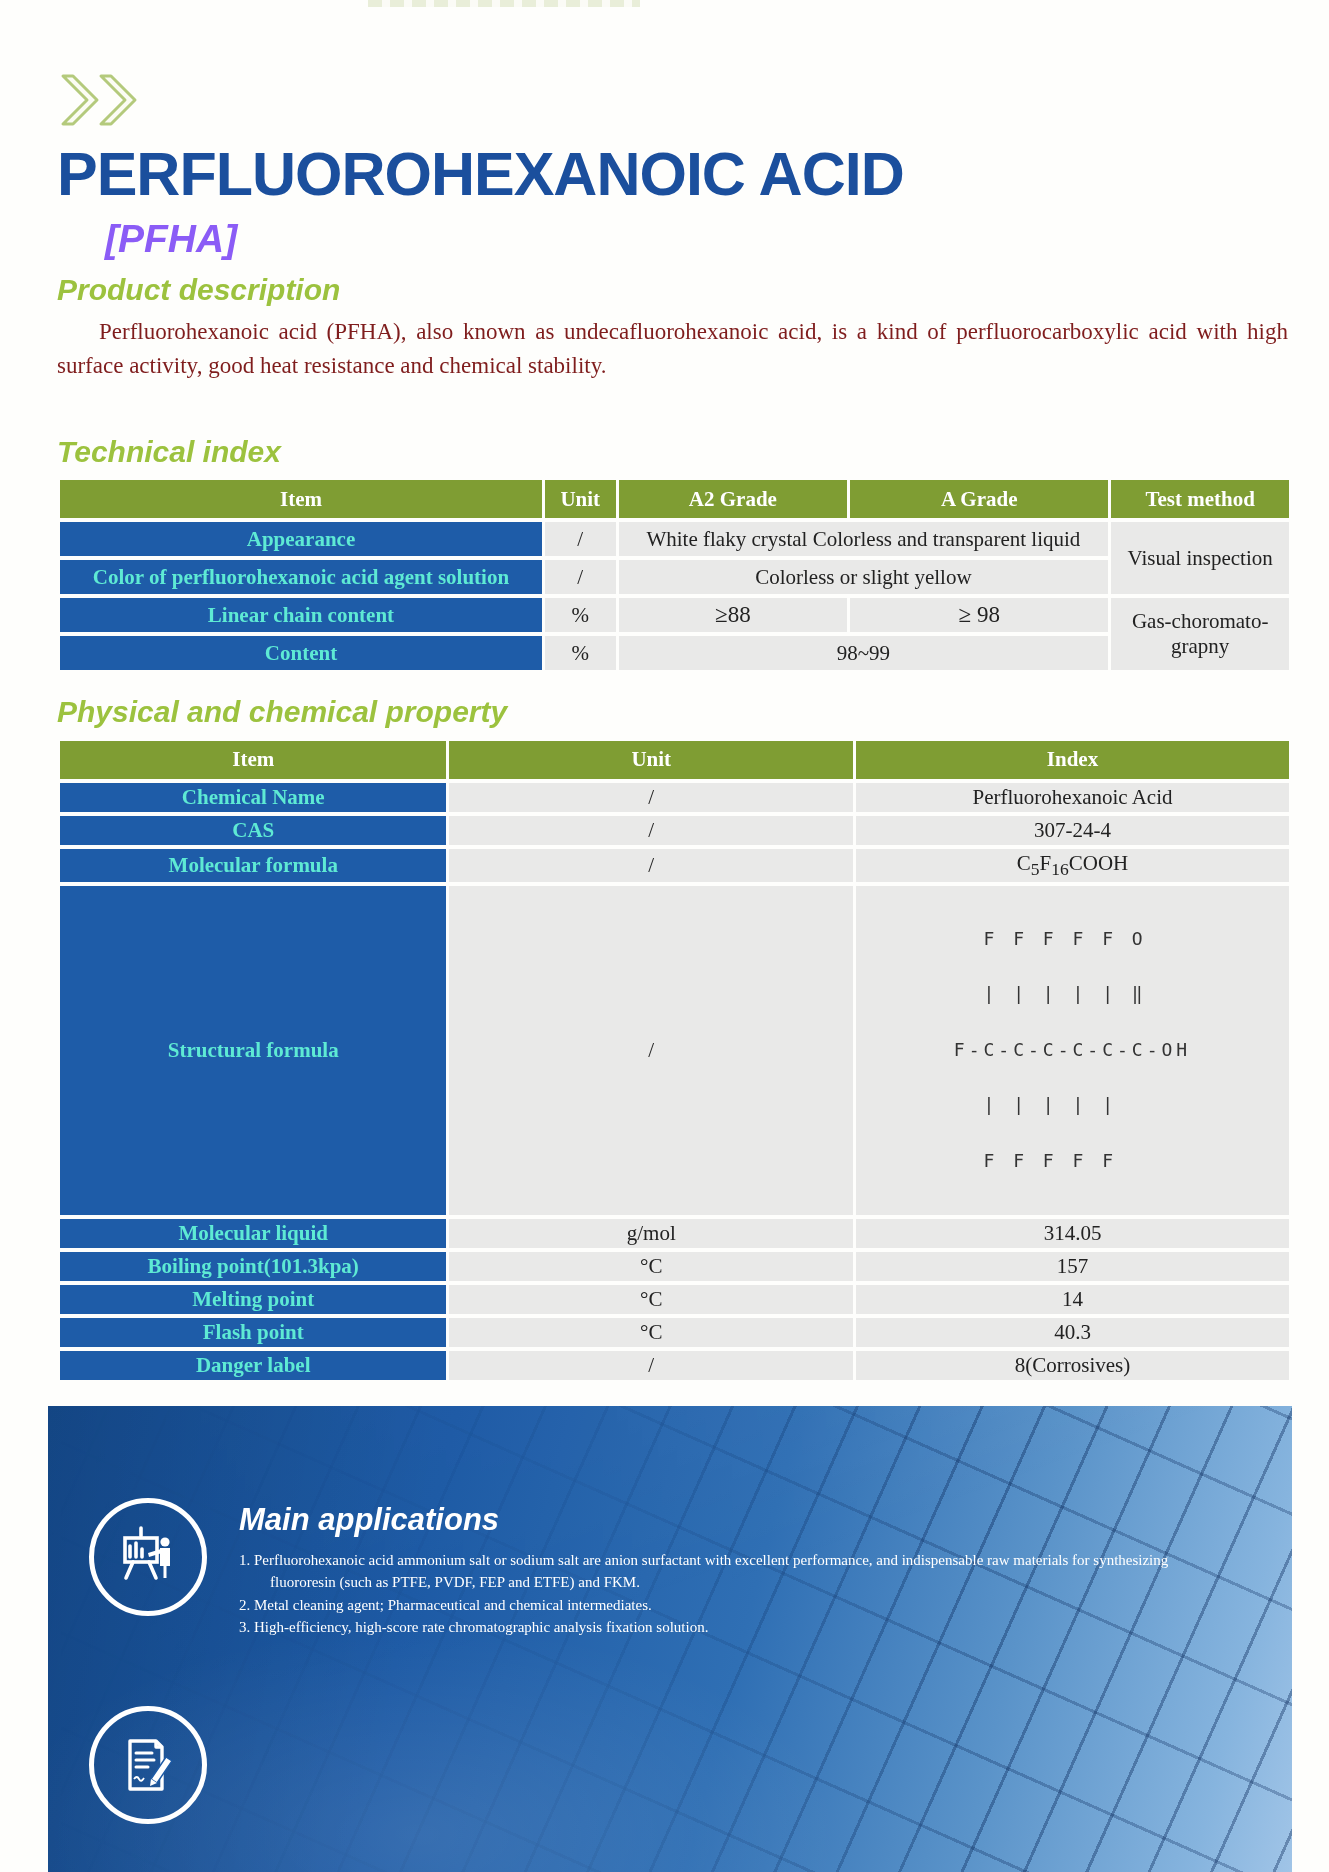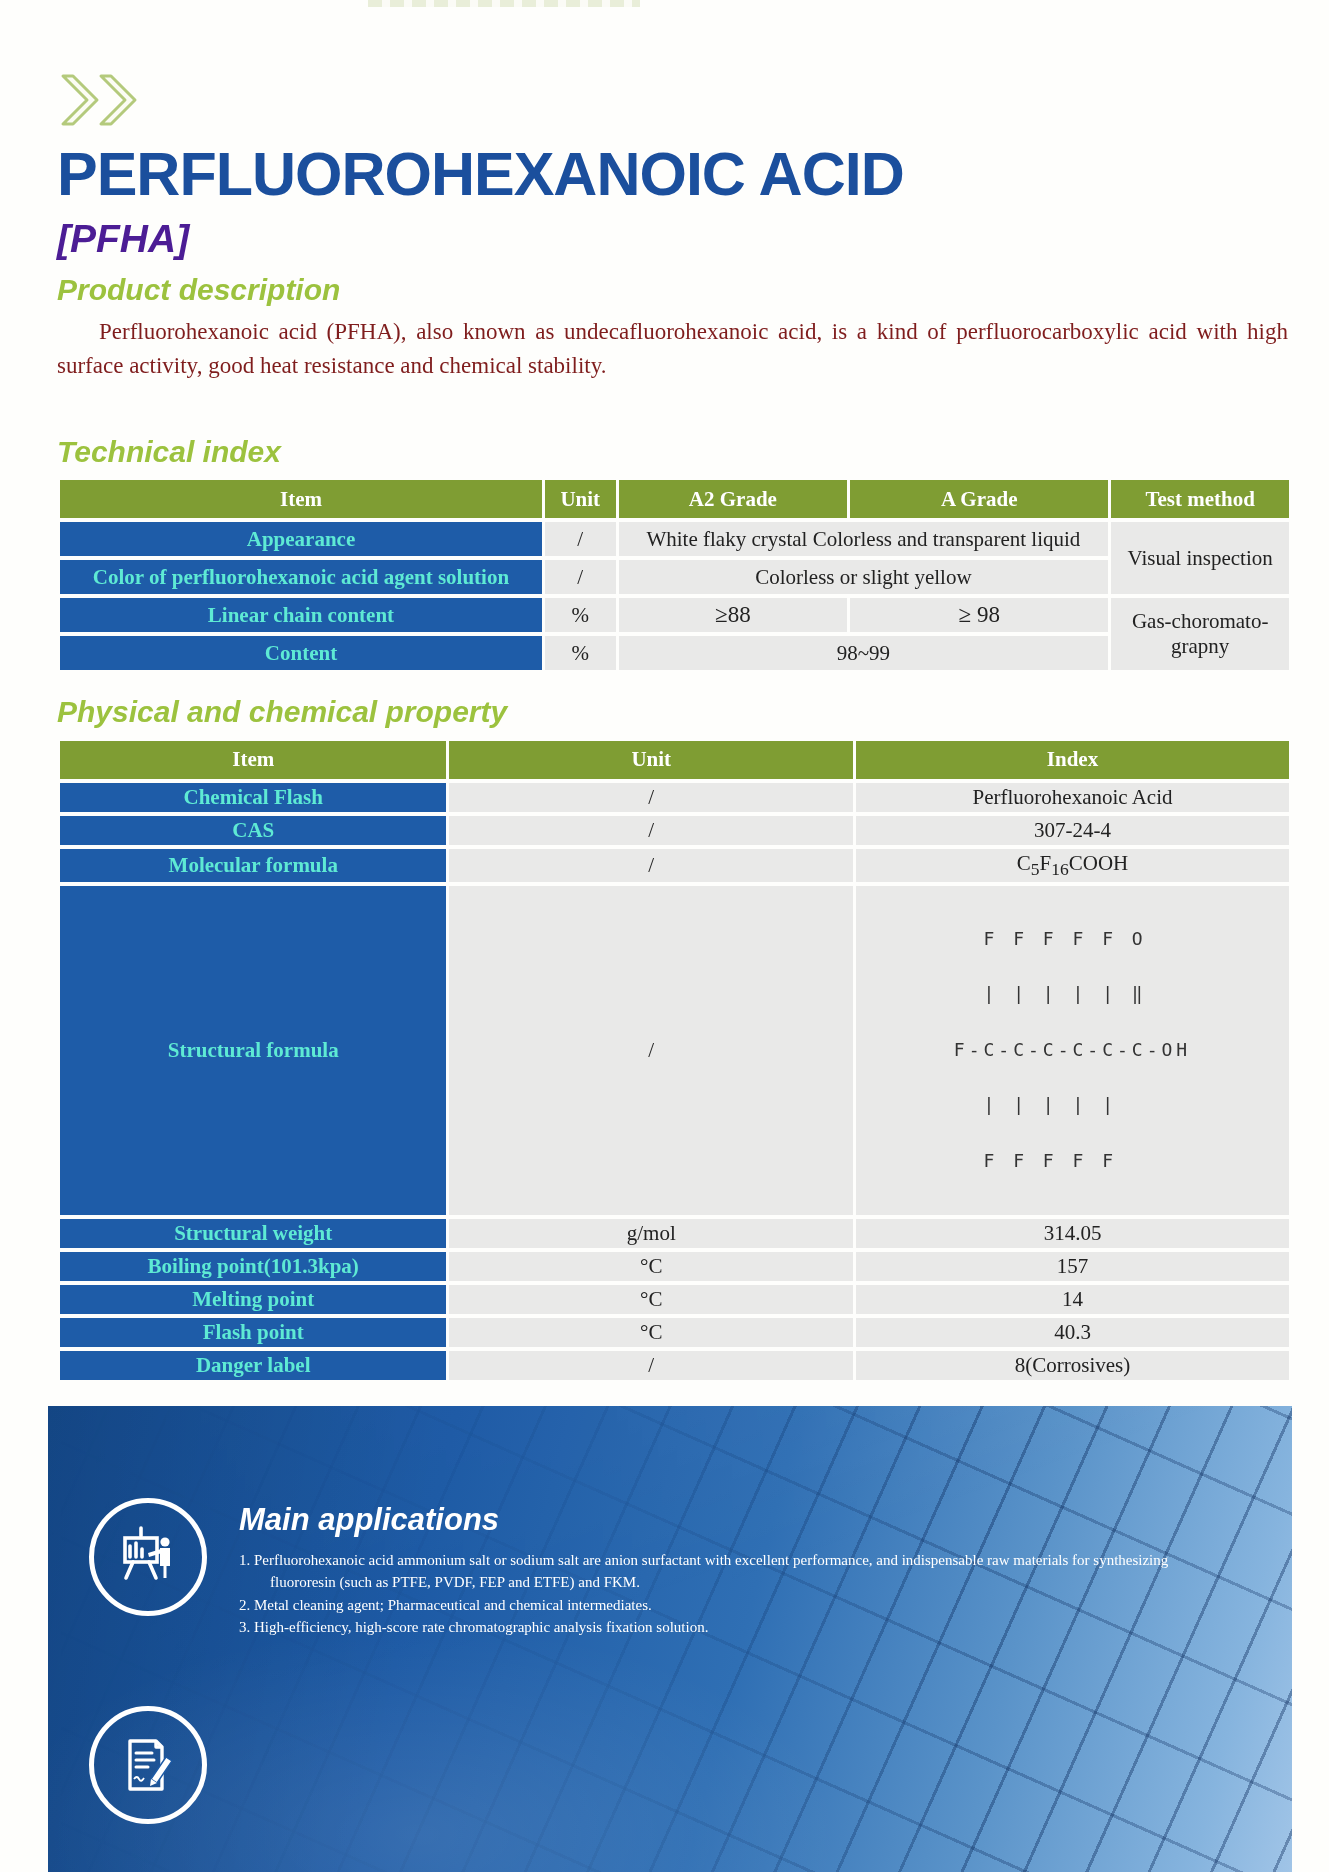--- a/index.html
+++ b/index.html
@@ -11,21 +11,21 @@
 
   .content{padding:0 37px 0 57px;}
 
   
   .chevrons{margin-top:72px;height:56px;}
 
   
   .title{font-family:"Liberation Sans",sans-serif;font-weight:700;font-size:61px;
     letter-spacing:-1px;color:#1b4f9d;line-height:1;margin-top:16px;}
   .code{font-family:"Liberation Sans",sans-serif;font-style:italic;font-weight:700;
-    font-size:39px;color:#4c1d95;line-height:1;margin-top:14px;}
+    font-size:39px;color:#8b5cf6;line-height:1;margin-top:14px;margin-left:48px;}
 
   .green-h{font-family:"Liberation Sans",sans-serif;font-style:italic;font-weight:700;
     font-size:30px;color:#9cc23e;line-height:1.05;}
   .h-desc{margin-top:16px;}
   .para{margin-top:9px;font-size:23px;line-height:1.5;text-align:justify;text-indent:42px;
     color:#7f1d1d;padding-right:4px;}
 
   .h-tech{margin-top:52px;}
   .h-phys{margin-top:22px;}
 
@@ -152,21 +152,21 @@
           <col class="p-unit">
           <col class="p-index">
         </colgroup>
       <tbody>
           <tr>
         <th>Item</th>
         <th>Unit</th>
         <th>Index</th>
       </tr>
       <tr>
-        <td class="item">Chemical Flash</td>
+        <td class="item">Chemical Name</td>
         <td>/</td>
         <td>Perfluorohexanoic Acid</td>
       </tr>
       <tr>
         <td class="item">CAS</td>
         <td>/</td>
         <td>307-24-4</td>
       </tr>
       <tr>
         <td class="item">Molecular formula</td>
@@ -182,21 +182,21 @@
           <div class="sf">
             <div class="atoms">  F F F F F O</div>
             <div class="bonds">  | | | | | ‖</div>
             <div class="atoms">F-C-C-C-C-C-C-OH</div>
             <div class="bonds">  | | | | |</div>
             <div class="atoms">  F F F F F</div>
           </div>
         </td>
       </tr>
       <tr>
-        <td class="item">Structural weight</td>
+        <td class="item">Molecular liquid</td>
         <td>g/mol</td>
         <td>314.05</td>
       </tr>
       <tr>
         <td class="item">Boiling point(101.3kpa)</td>
         <td>°C</td>
         <td>157</td>
       </tr>
       <tr>
         <td class="item">Melting point</td>

